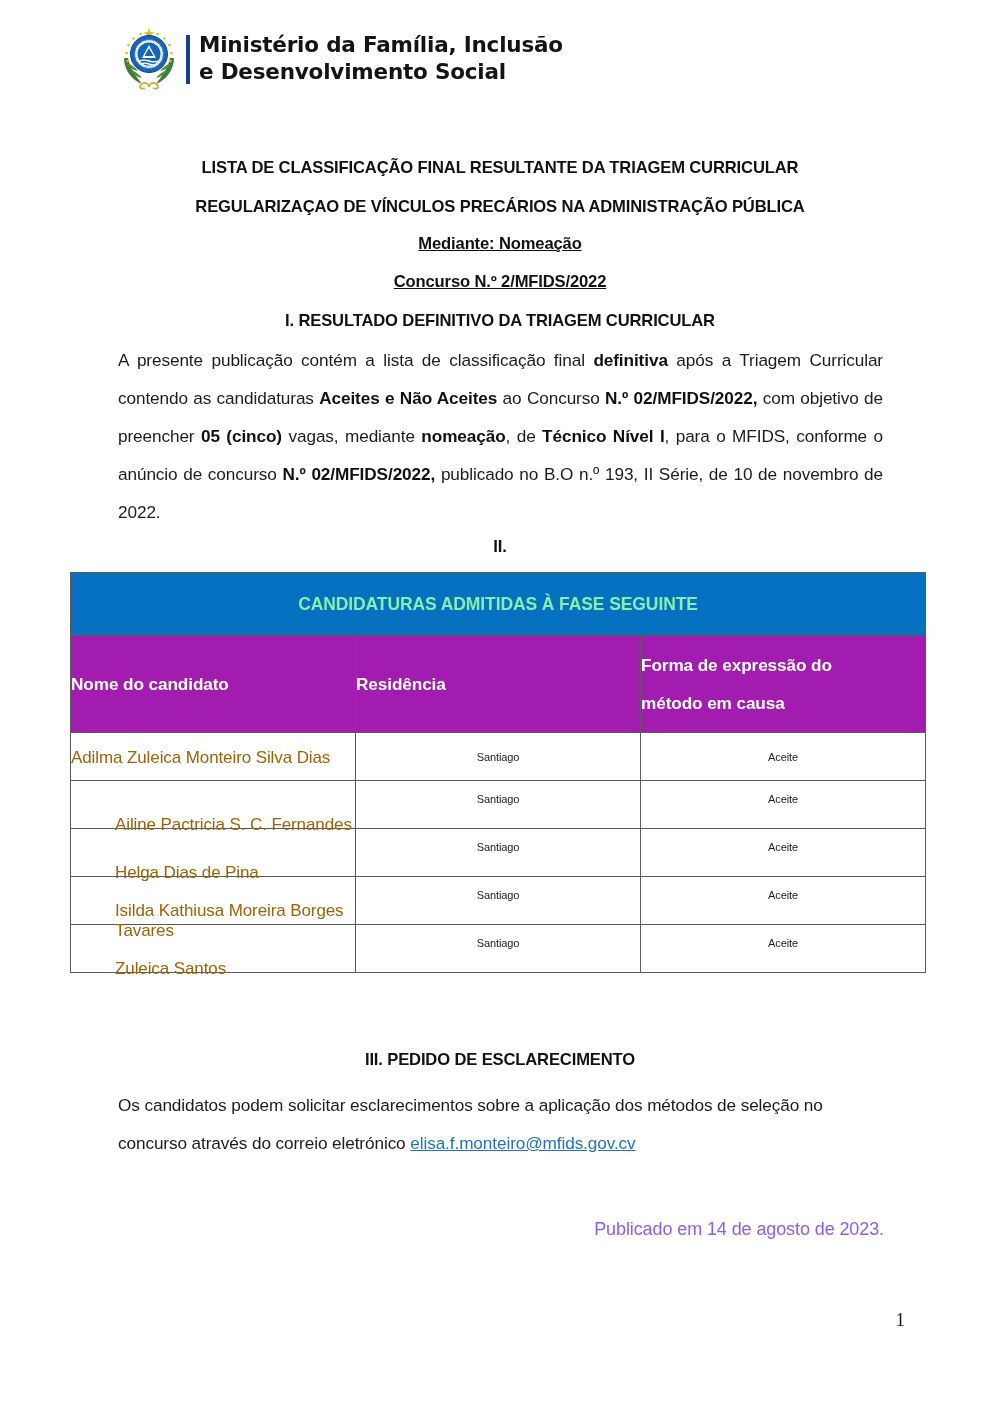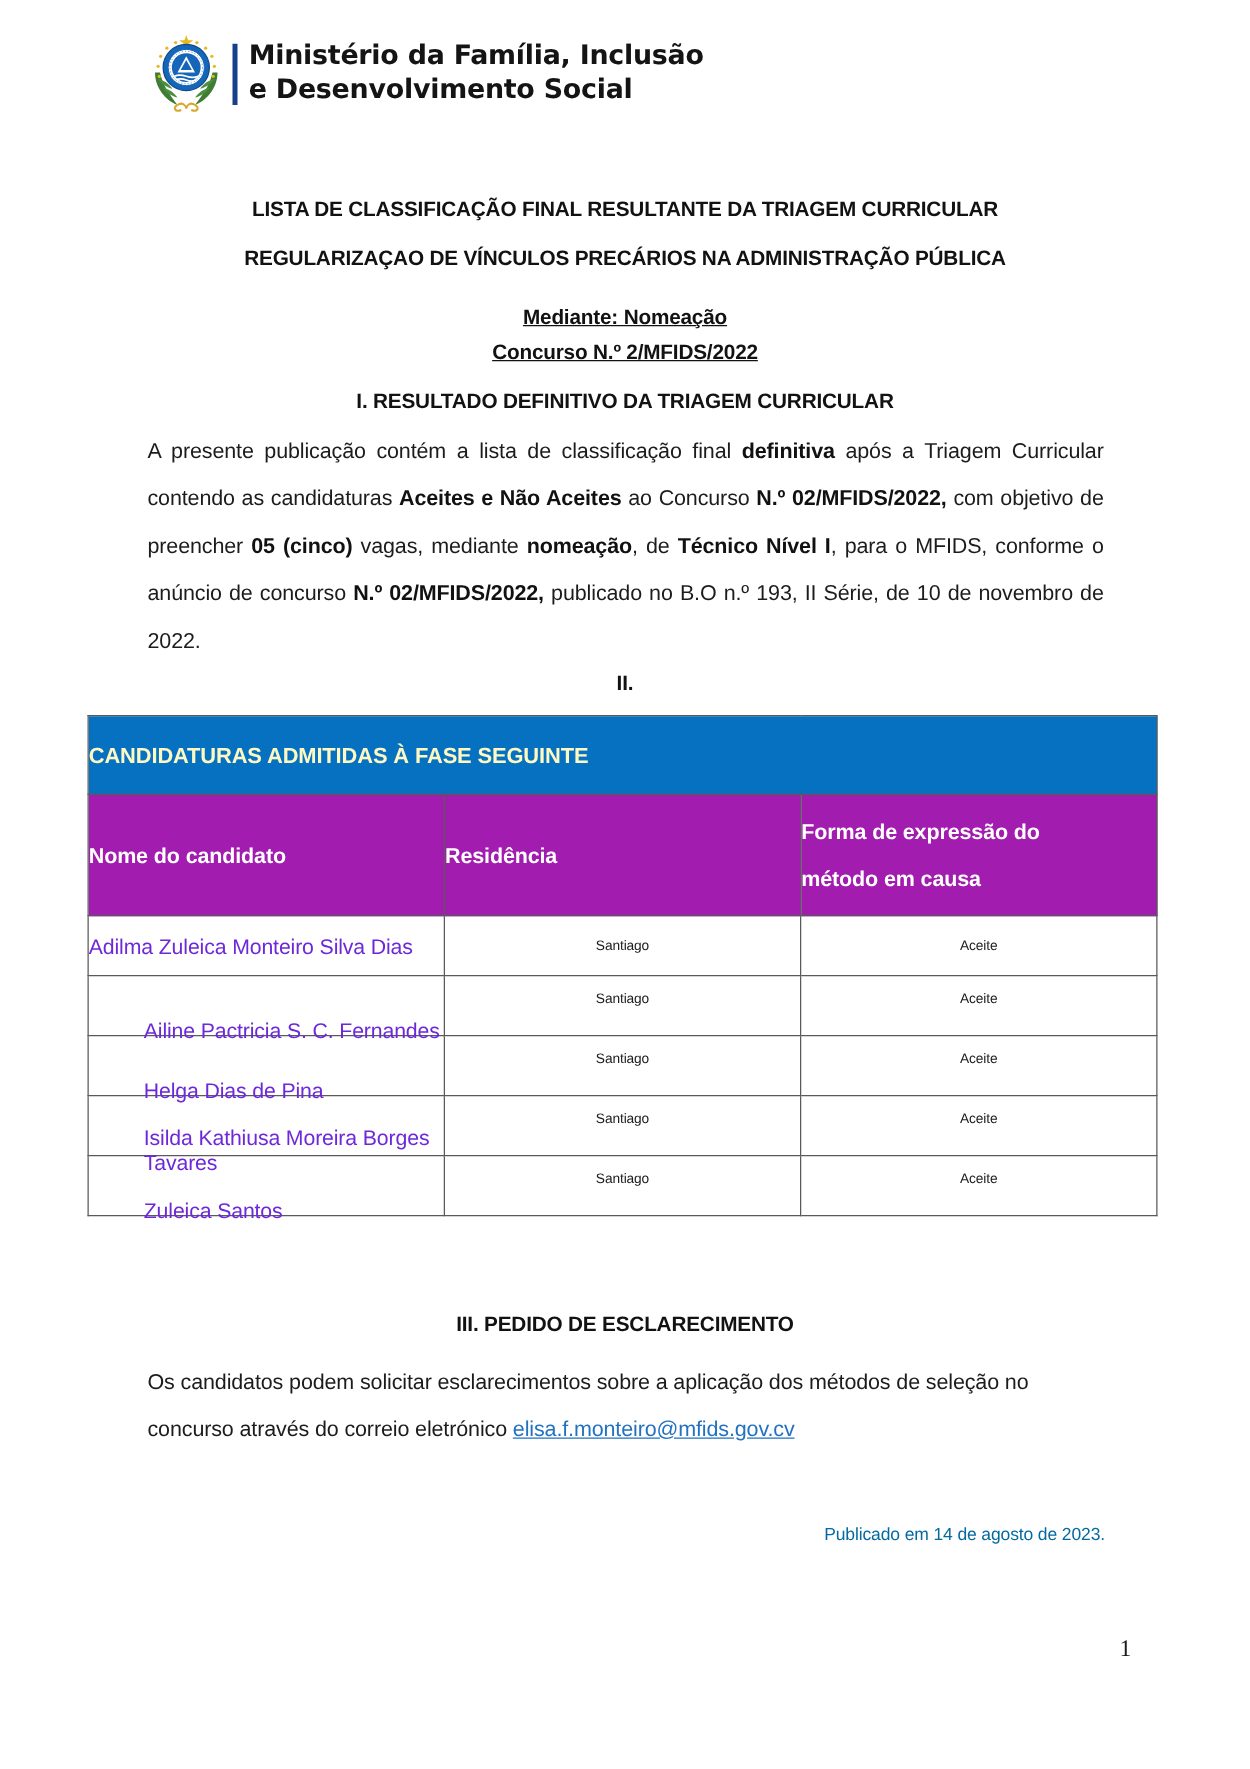--- a/index.html
+++ b/index.html
@@ -63,21 +63,21 @@
     color: #121212;
     letter-spacing: -0.15px;
     position: absolute;
     left: 0;
     width: 1000px;
   }
   .heading.under span { text-decoration: underline; }
 
   #h-title1 { top: 158px; }
   #h-title2 { top: 197px; }
-  #h-mediante { top: 244px; }
+  #h-mediante { top: 234px; }
   #h-concurso { top: 272px; }
   #h-section1 { top: 311px; }
   #h-numeral2 { top: 537px; font-size: 16.6px; }
   #h-section3 { top: 1050px; }
 
   
   .para {
     position: absolute;
     left: 118px;
     width: 765px;
@@ -103,40 +103,41 @@
     width: 856px;
     table-layout: fixed;
   }
   table.result td, table.result th {
     border: 1.4px solid #5a5a5a;
     padding: 0;
     vertical-align: middle;
   }
   .th-banner {
     background: #0571c0;
-    color: #fef9c3;
+    color: #86efac;
     font-weight: bold;
     font-size: 17.5px;
+    text-align: center;
     height: 62px;
     letter-spacing: -0.1px;
   }
   .th-col {
     background: #a21caf;
     color: #ffffff;
     font-weight: bold;
     font-size: 17.2px;
     text-align: left;
     height: 96px;
     line-height: 38px;
     letter-spacing: -0.1px;
     padding: 0 10px;
   }
   td.c-name {
     font-size: 17px;
-    color: #6d28d9;
+    color: #a16207;
     padding: 0 0 0 10px;
     height: 47px;
     text-align: left;
     letter-spacing: -0.1px;
   }
   td.c-mid {
     font-size: 11px;
     color: #1c1c1c;
     text-align: center;
     height: 47px;
@@ -155,22 +156,22 @@
   .maillink {
     color: #2372c0;
     text-decoration: underline;
   }
   .published {
     position: absolute;
     left: 0;
     top: 1219px;
     width: 884px;
     text-align: right;
-    font-size: 14px;
-    color: #0369a1;
+    font-size: 18px;
+    color: #8b5cf6;
     letter-spacing: -0.1px;
   }
   .pagenum {
     position: absolute;
     left: 0;
     top: 1309px;
     width: 905px;
     text-align: right;
     font-family: "Liberation Serif", serif;
     font-size: 19px;

